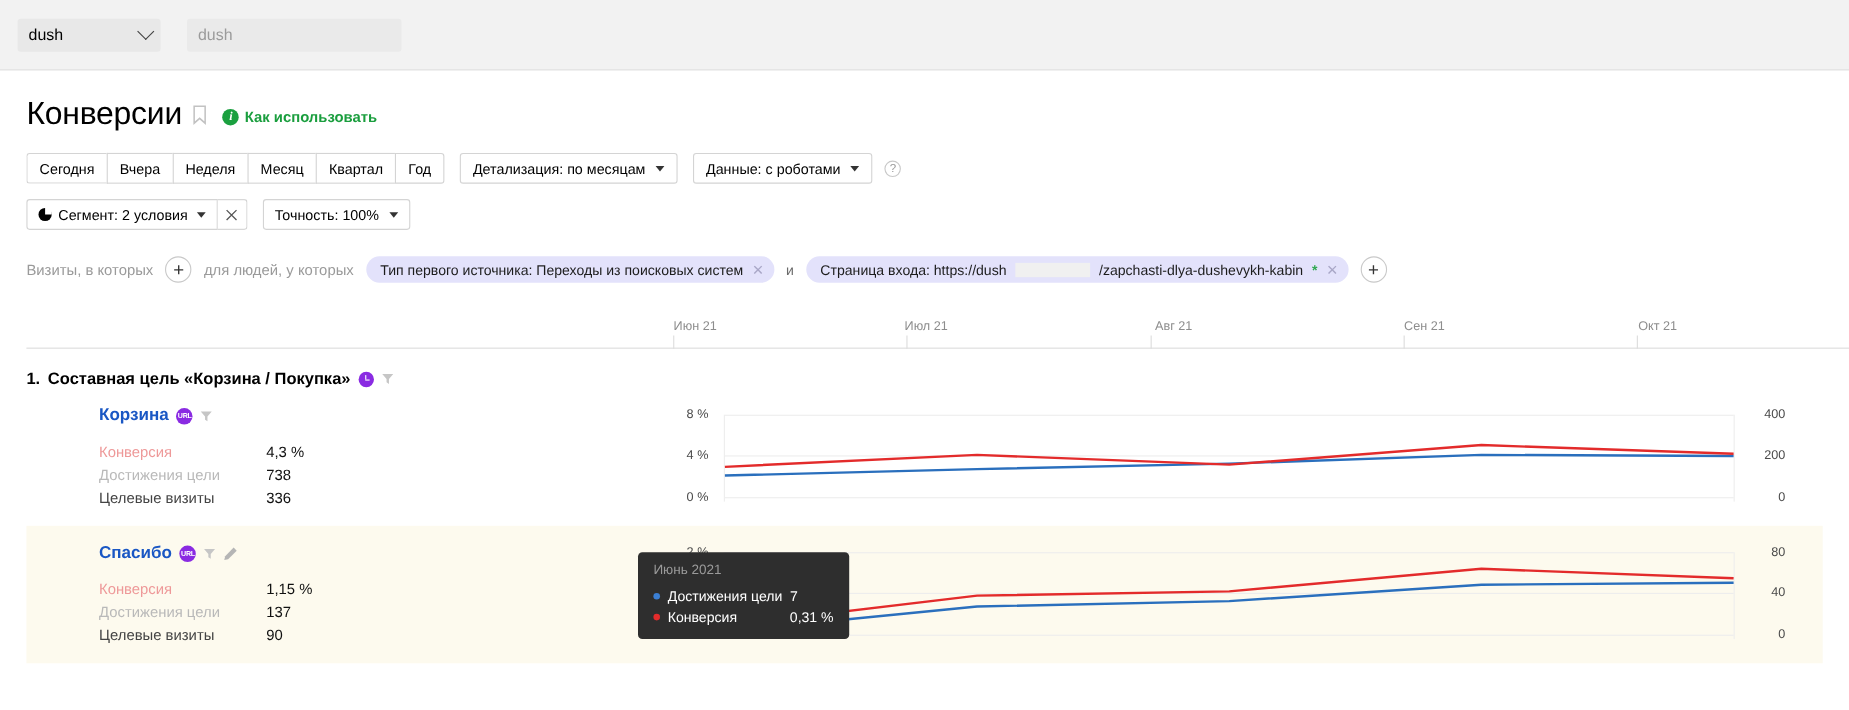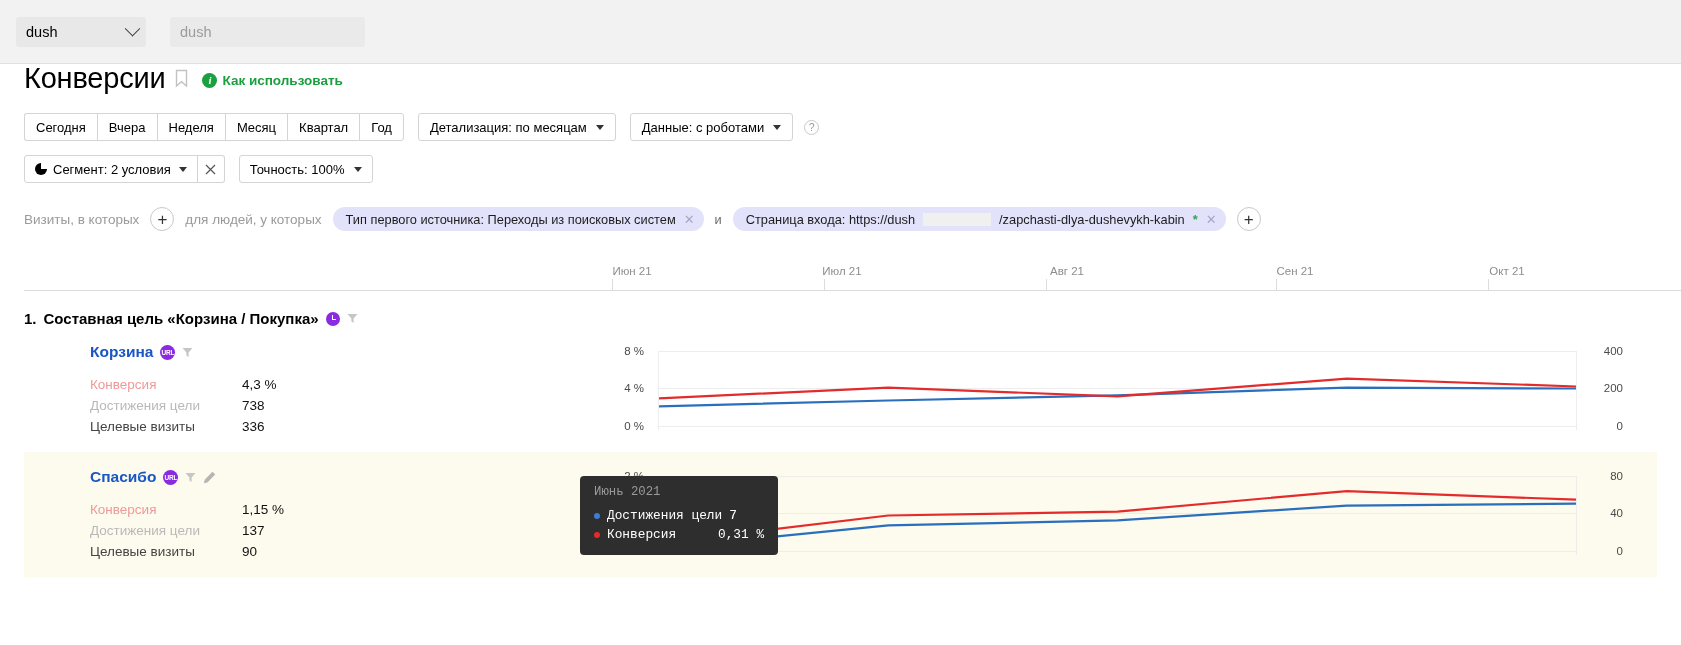--- a/index.html
+++ b/index.html
@@ -50,20 +50,21 @@
     color: #9b9b9b;
     cursor: text;
   }
 
   
   .page { padding: 0 24px; }
 
   .title-row {
     display: flex; align-items: center;
     gap: 10px;
+    margin-top: 26px;
   }
   .page-title {
     font-size: 29px;
     font-weight: 400;
     letter-spacing: -0.2px;
     line-height: 1;
   }
   .bookmark-ico { width: 13px; height: 19px; display:block; cursor:pointer; }
   .howto {
     display: flex; align-items: center; gap: 5px;
@@ -191,21 +192,21 @@
   .chart-box { position:absolute; left:74px; right:80px; top:8px; bottom:8px; border:1px solid #ededed; border-top:0;border-bottom:0; }
   .gridline { position:absolute; left:0; right:0; height:1px; background:#ededed; }
   .ylabel-l { position:absolute; font-size:11.5px; color:#4b4b4b; text-align:right; width:60px; left:0; transform:translateY(-50%); }
   .ylabel-r { position:absolute; font-size:11.5px; color:#4b4b4b; right:34px; transform:translateY(-50%); }
   svg.lines { position:absolute; left:0; top:0; width:100%; height:100%; overflow:visible; }
 
   
   .tooltip {
     position:absolute; background:#2e2e2e; color:#fff;
     border-radius:4px; padding:9px 14px 11px 14px;
-    font-size:12.8px; z-index:40; white-space:nowrap;font-family:Liberation Mono, monospace;
+    font-size:12.8px; z-index:40; white-space:nowrap;
   }
   .tt-date { color:#9a9a9a; font-size:12.3px; margin-bottom:7px; }
   .tt-row { display:flex; align-items:center; gap:7px; line-height:19px; }
   .tt-dot { width:6px;height:6px;border-radius:50%;flex:none; }
   .tt-name { min-width:104px; }
   .tt-val { }
   .dot-marker { position:absolute; width:9px;height:9px;border-radius:50%; border:2px solid #fff; z-index:35; }
 </style>
 </head>
 <body>

